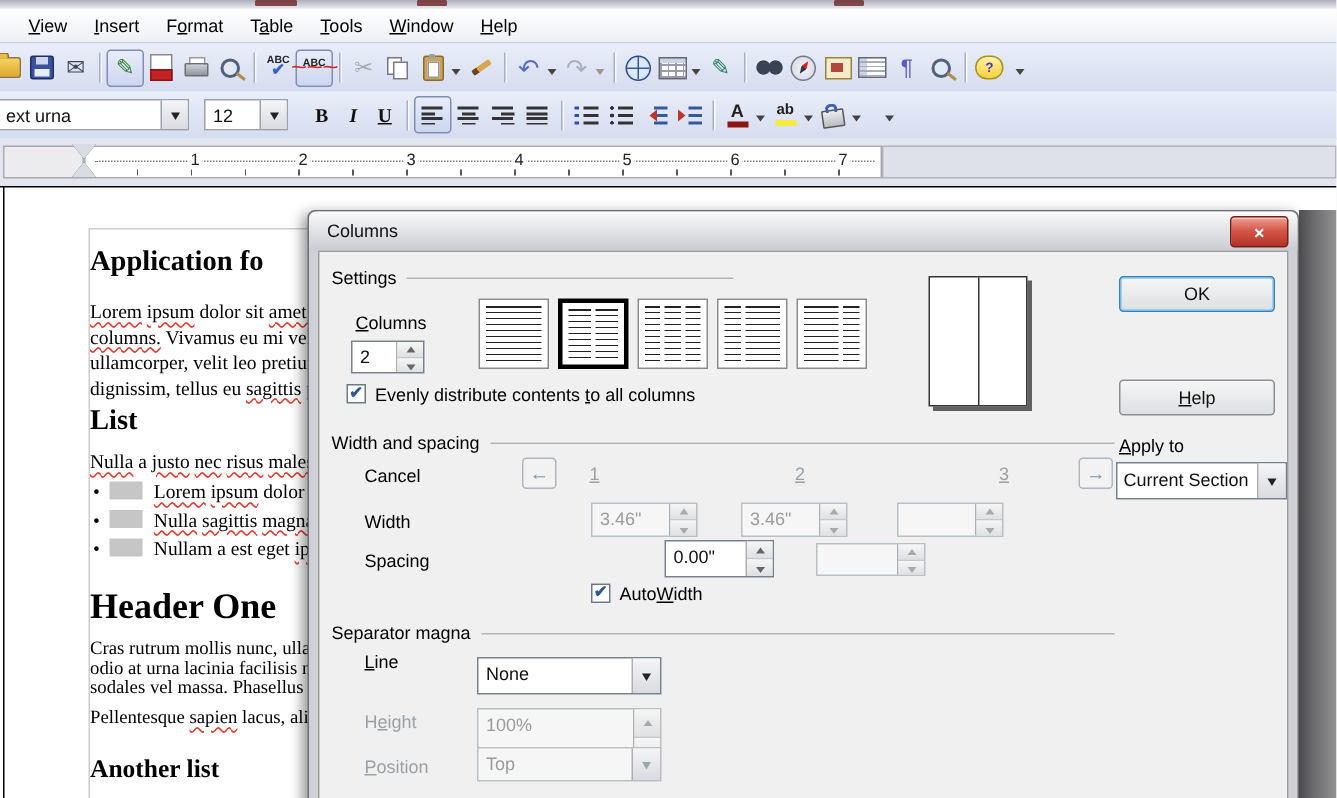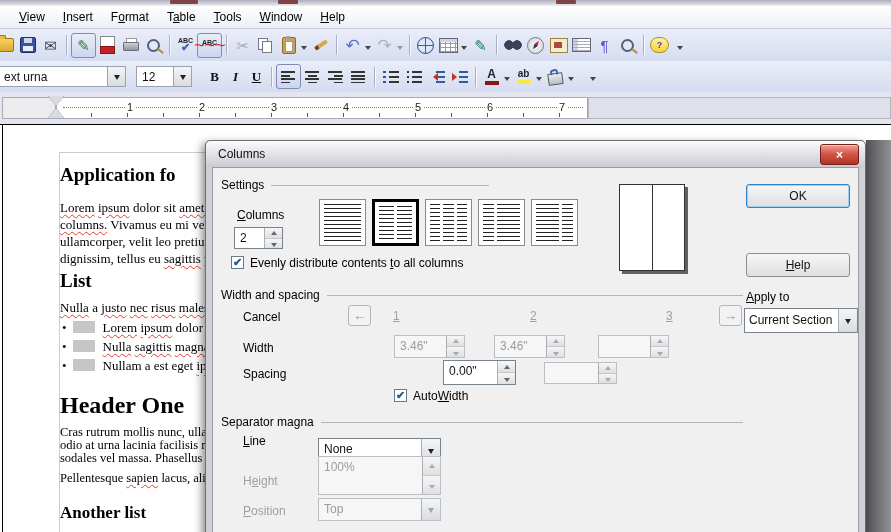--- a/index.html
+++ b/index.html
@@ -487,21 +487,21 @@
     <div class="abs grp" style="left:8px;top:247px;width:522px">
       <span>Separator magna</span>
         <span class="line"></span>
     </div>
     <div class="abs lbl" style="left:30px;top:266px"><u>L</u>ine</div>
     <div class="abs field" style="left:105px;top:270px;width:123px;height:25px">
       <span class="val">None</span>
       <span class="ddbtn"></span>
     </div>
     <div class="abs lbl off" style="left:30px;top:306px">H<u>e</u>ight</div>
-    <div class="abs field off" style="left:105px;top:288px;width:123px;height:39px">
+    <div class="abs field off" style="left:105px;top:304px;width:123px;height:39px">
       <span class="val">100%</span>
       <span class="updn">
           <i></i>
           <i></i>
         </span>
     </div>
     <div class="abs lbl off" style="left:30px;top:336px"><u>P</u>osition</div>
     <div class="abs pushbtn focus" style="left:533px;top:16px">OK</div>
 
     <div class="abs field off" style="left:105px;top:330px;width:123px;height:23px">

